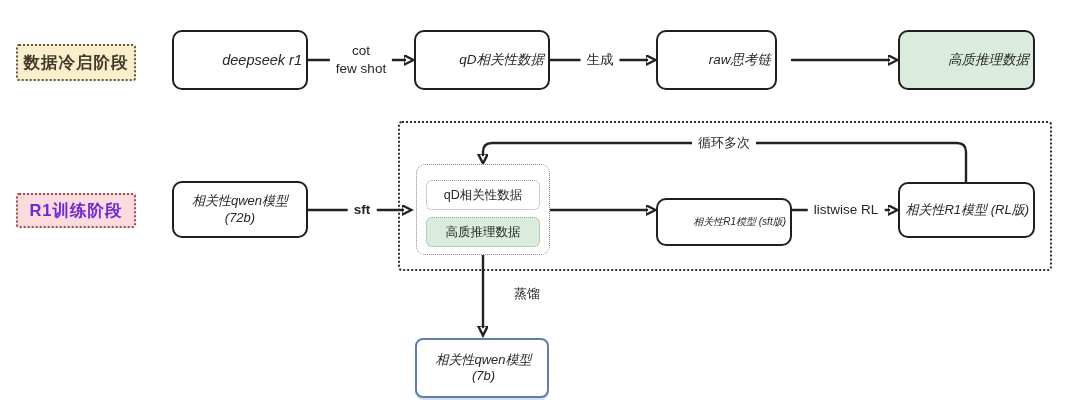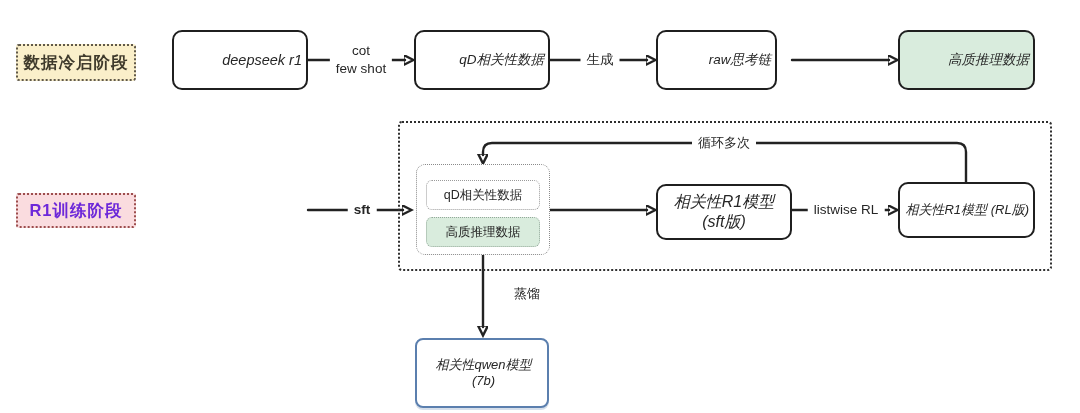--- a/index.html
+++ b/index.html
@@ -114,36 +114,39 @@
     <span>raw思考链</span>
   </div>
   <div class="node green" style="left:898px;top:30px;width:137px;height:60px;">
     <span>高质推理数据</span>
   </div>
 
   <div class="edge-label" style="left:361px;top:60px;">cot
 few shot</div>
   <div class="edge-label" style="left:600px;top:60px;">生成</div>
 
+  <div class="node" style="left:172px;top:181px;width:136px;height:57px;font-size:13px;">
+    <span>相关性qwen模型 (72b)</span>
+  </div>
 
   <div class="data-item" style="left:426px;top:180px;width:114px;height:30px;">
     <span>qD相关性数据</span>
   </div>
   <div class="data-item green" style="left:426px;top:217px;width:114px;height:30px;">
     <span>高质推理数据</span>
   </div>
 
-  <div class="node" style="left:656px;top:184px;width:136px;height:56px;font-size:16px;">
+  <div class="node" style="left:656px;top:198px;width:136px;height:48px;font-size:10px;">
     <span>相关性R1模型 (sft版)</span>
   </div>
   <div class="node" style="left:898px;top:182px;width:137px;height:56px;font-size:13px;">
     <span>相关性R1模型 (RL版)</span>
   </div>
 
-  <div class="node blue" style="left:415px;top:338px;width:134px;height:70px;font-size:13px;padding-left:7px;">
+  <div class="node blue" style="left:415px;top:338px;width:134px;height:60px;font-size:13px;padding-left:7px;">
     <span>相关性qwen模型 (7b)</span>
   </div>
 
   <div class="edge-label" style="left:362px;top:210px;font-weight:bold;">sft</div>
   <div class="edge-label" style="left:846px;top:210px;text-align:right;">listwise RL</div>
   <div class="edge-label" style="left:724px;top:143px;font-size:13px;">循环多次</div>
   <div class="edge-label" style="left:484px;top:294px;font-size:13px;margin-left:43px;">蒸馏</div>
 
 </div>
 

